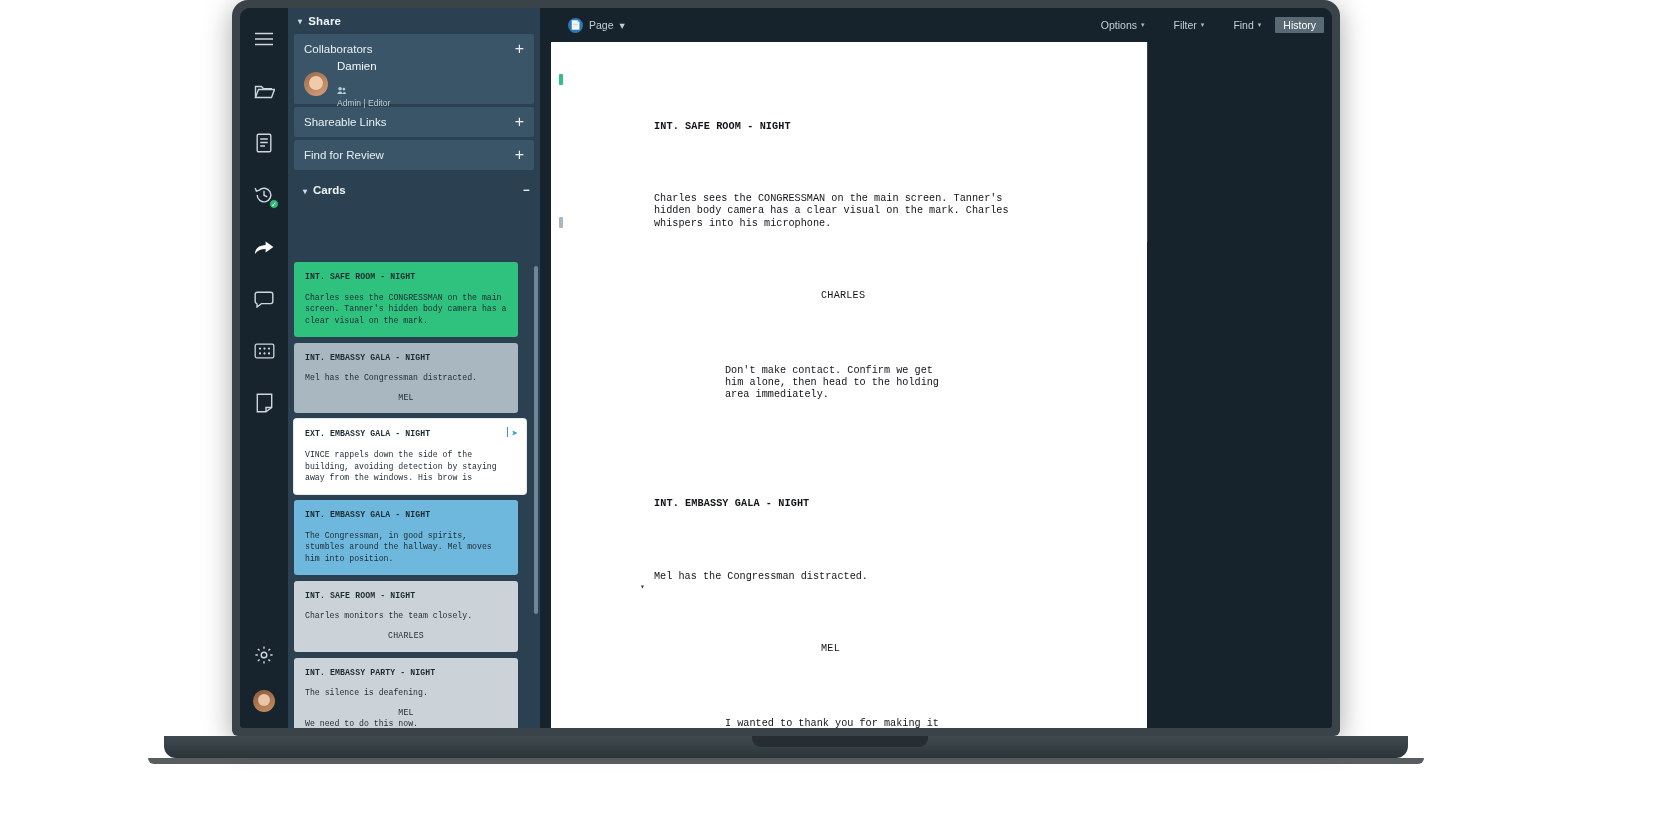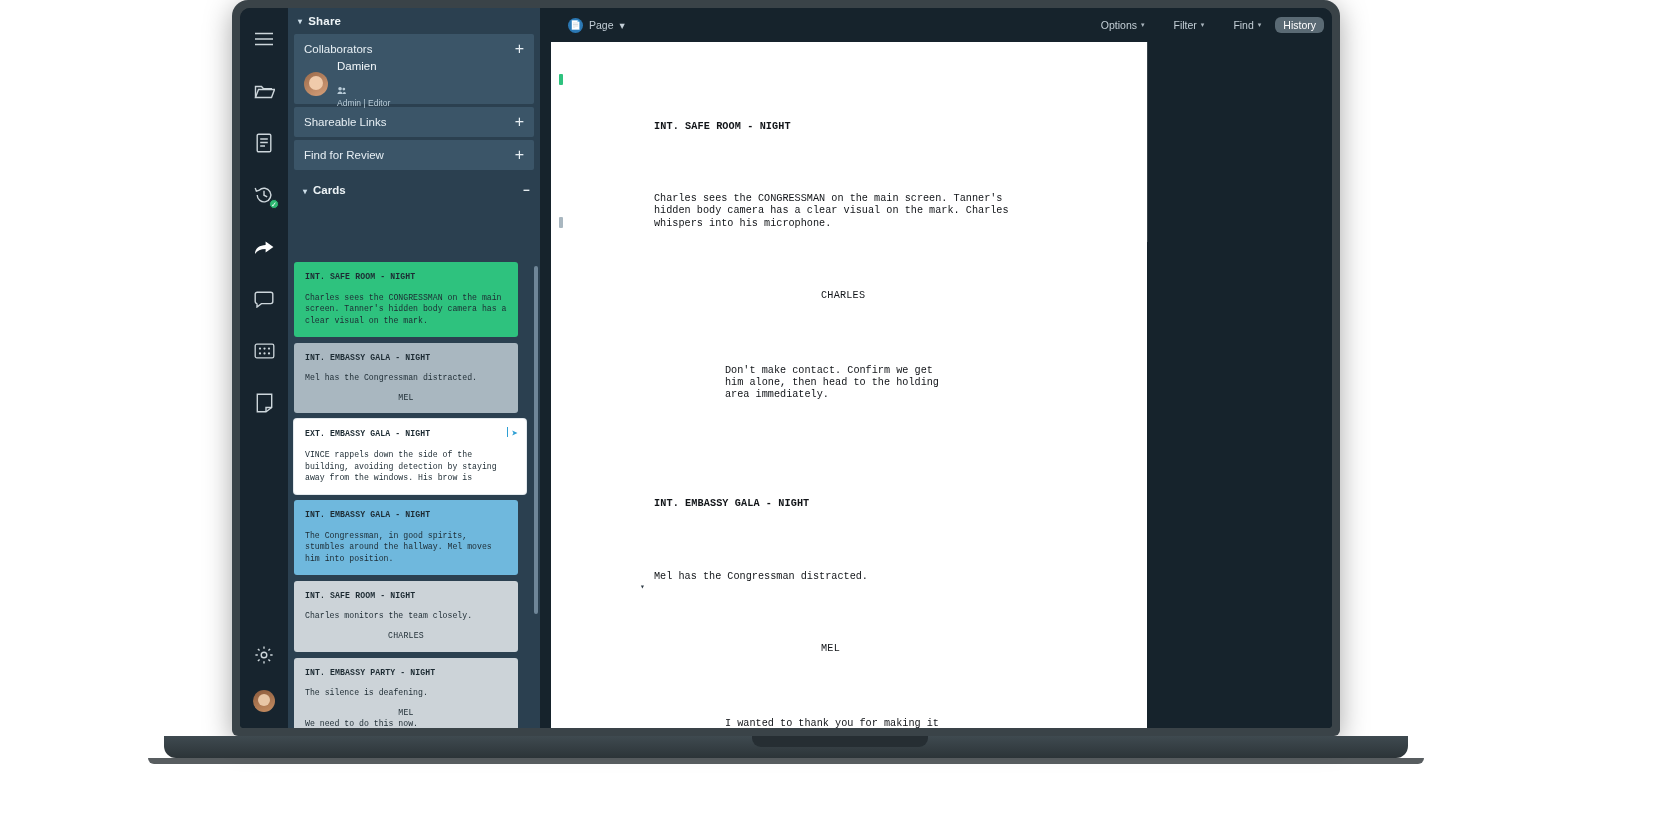--- a/index.html
+++ b/index.html
@@ -183,21 +183,21 @@
     width: 15px; height: 15px; border-radius: 50%;
     background: #2b78b4; color: #fff;
     display: flex; align-items: center; justify-content: center;
     font-size: 9px;
   }
   .tb-right { margin-left: auto; display: flex; align-items: center; gap: 14px; }
   .tb-item { display: flex; align-items: center; gap: 4px; cursor: default; margin-left: 15px; }
   .tb-item .dd { font-size: 7px; opacity: .85; }
   .tb-pill {
     background: #5a6a74; color: #ffffff;
-    padding: 2px 8px; border-radius: 6px; font-size: 10.5px;
+    padding: 2px 8px; border-radius: 1px; font-size: 10.5px;
   }
 
   
   .page-wrap { position: relative; height: 686px; padding-left: 12px; }
   .page {
     position: absolute; left: 11px; top: 0;
     width: 596px; height: 686px;
     background: #ffffff;
     overflow: hidden;
   }

